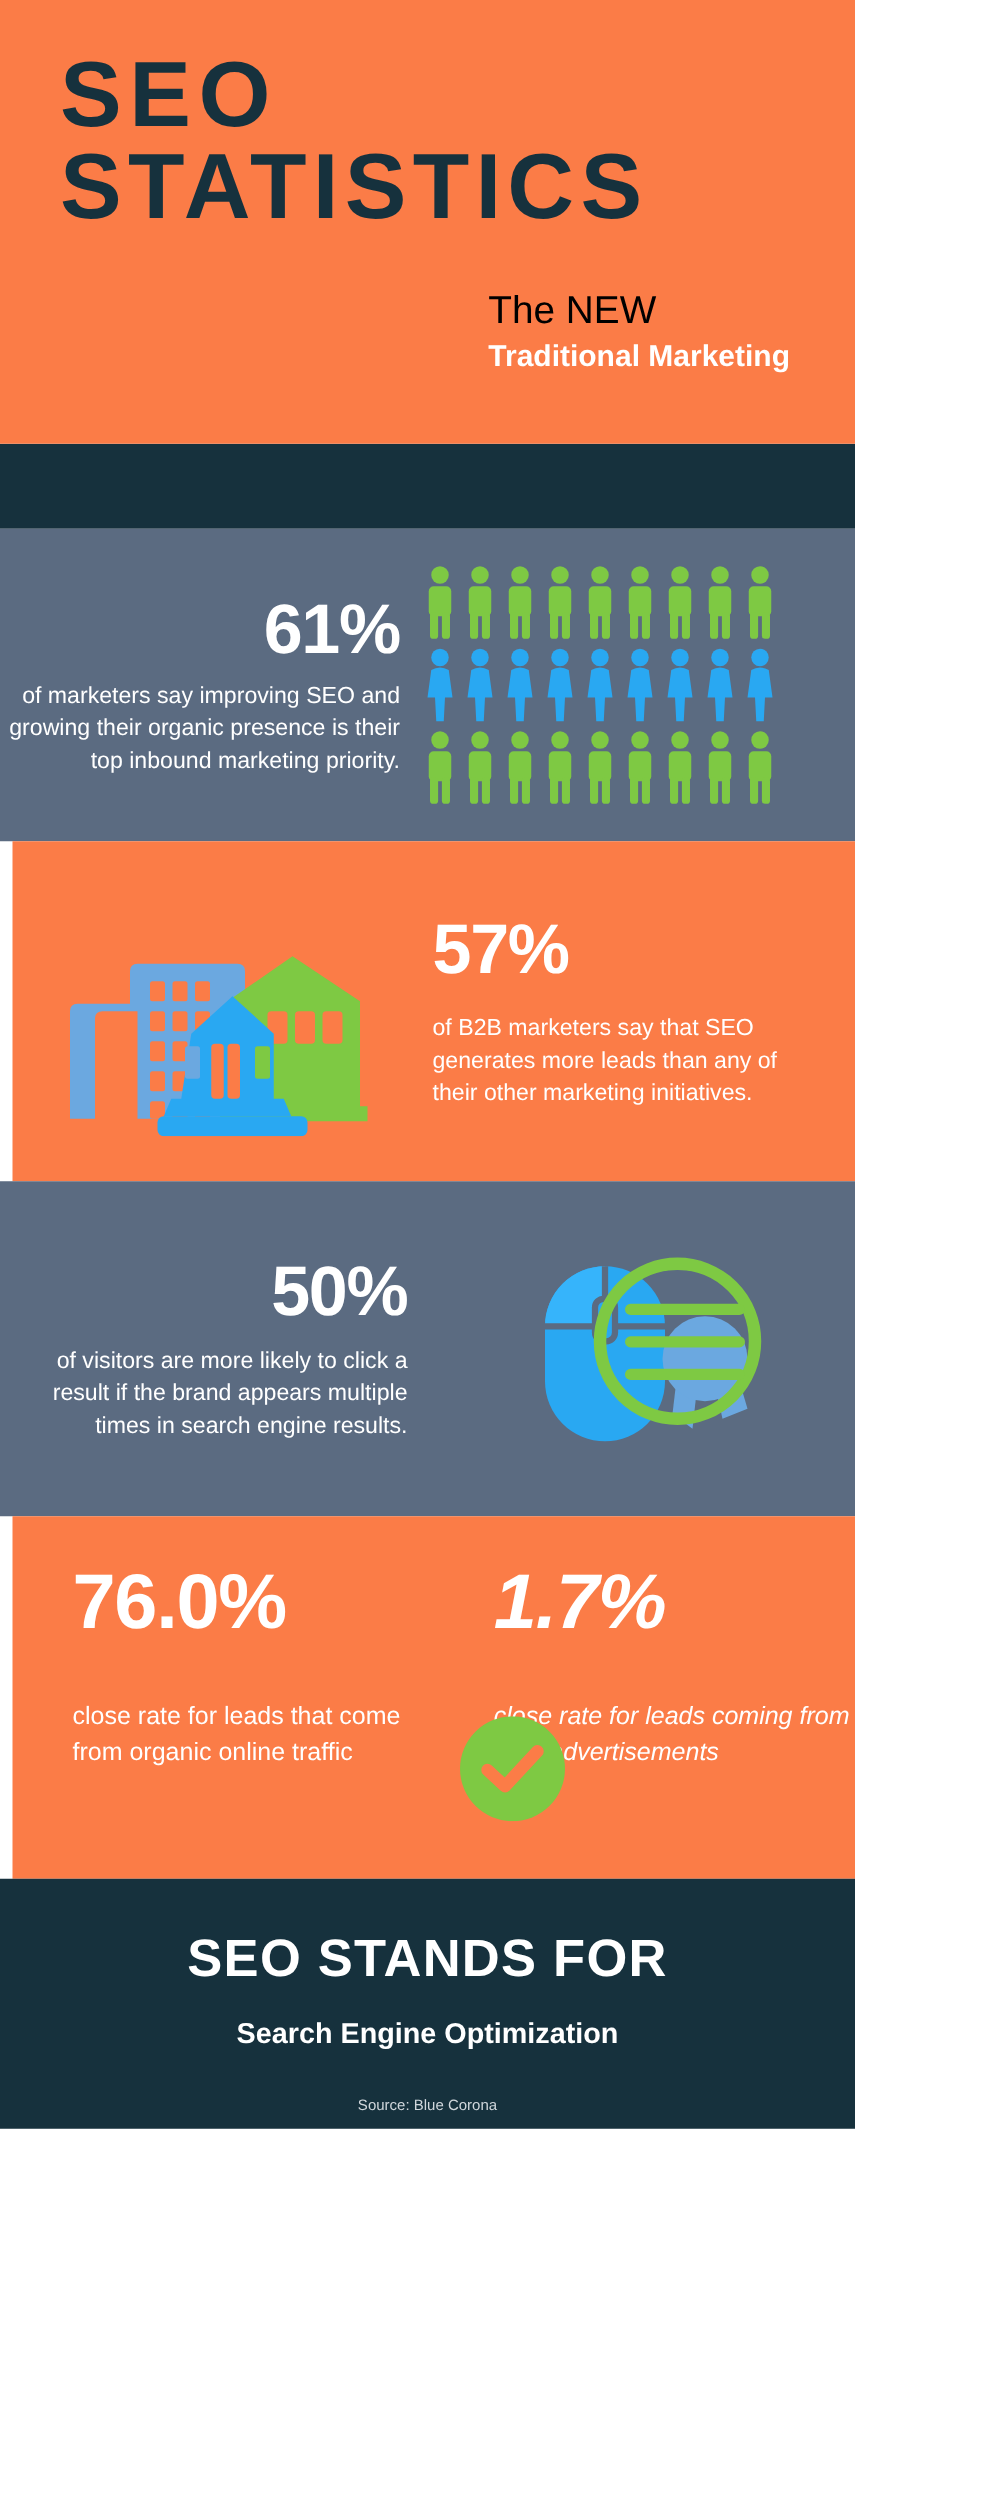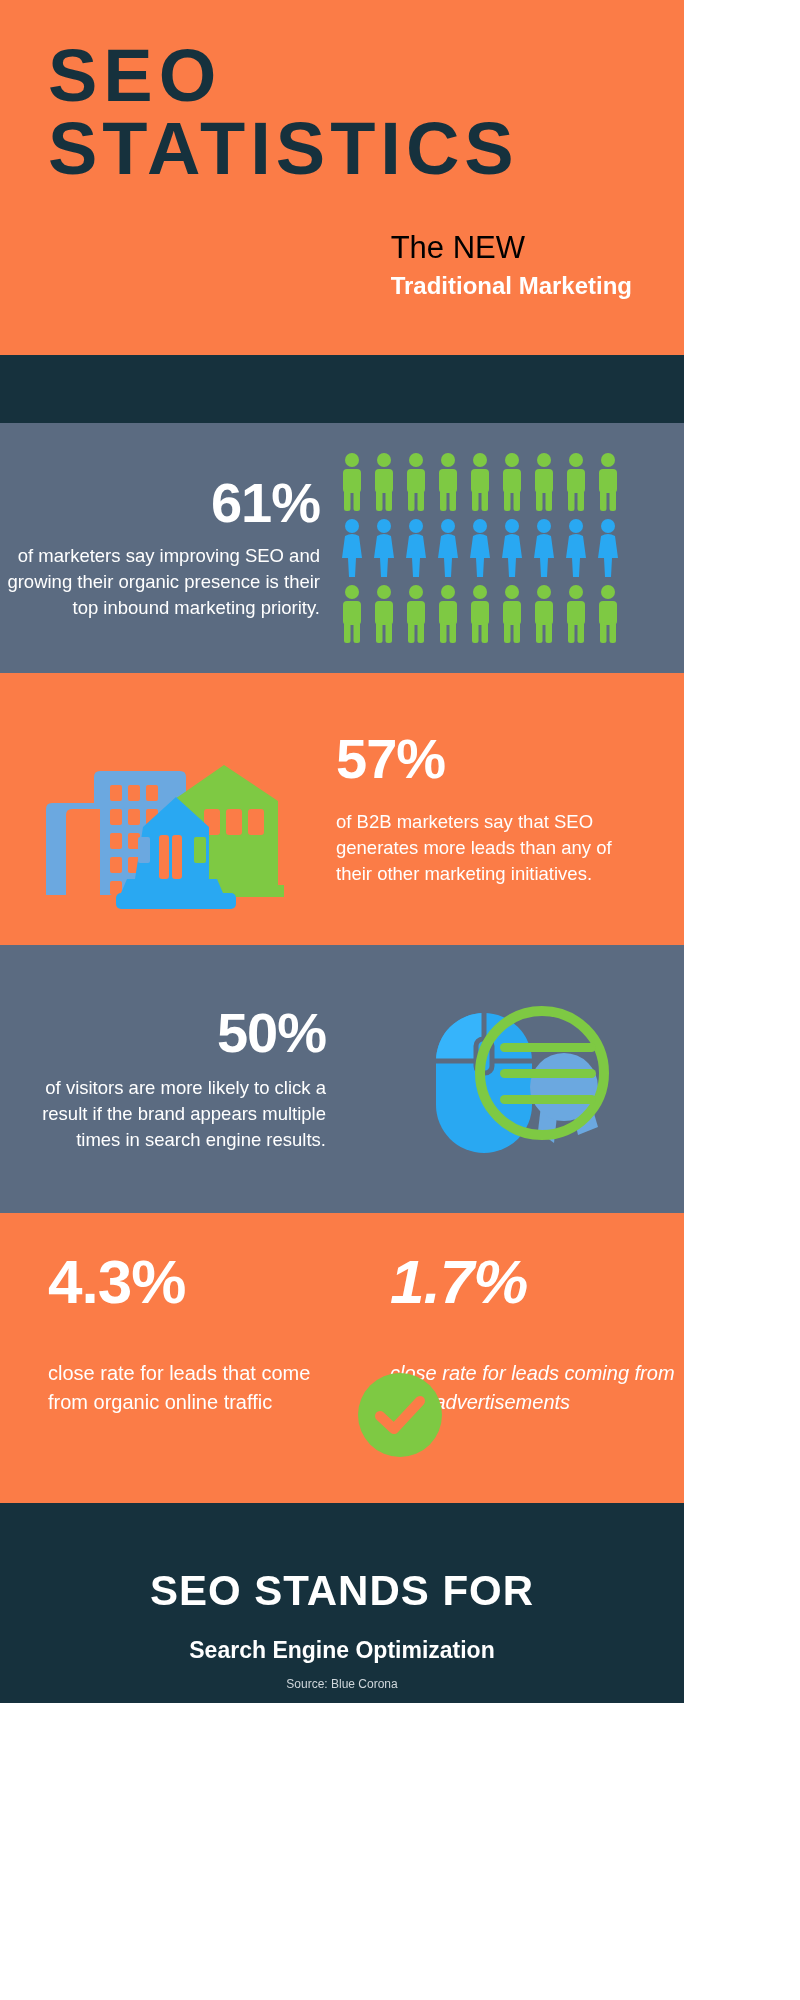--- a/index.html
+++ b/index.html
@@ -26,21 +26,21 @@
   }
   .sub1{color:#000000;font-size:31px;font-weight:normal;line-height:1.15;}
   .sub2{color:#ffffff;font-size:24px;font-weight:bold;line-height:1.3;margin-top:4px;}
 
   
   .navy-band{background:#16313d;height:68px;}
 
   
   .sec{position:relative;box-sizing:border-box;}
   .sec-slate{background:#5b6b81;}
-  .sec-orange{background:#fb7c47;}
+  .sec-orange{background:#fb7c47;margin-left:10px;}
 
   .pct{
     color:#ffffff;font-weight:bold;font-size:56px;line-height:1;
     letter-spacing:-1px;
   }
   .body-txt{
     color:#ffffff;font-size:18.5px;line-height:1.42;font-weight:normal;
   }
 
   
@@ -72,21 +72,21 @@
   .s4-col .pct{font-size:62px;margin-bottom:46px;}
   .s4-col .body-txt{font-size:20px;line-height:1.45;}
   .check-wrap{
     position:absolute;left:358px;top:160px;
   }
 
   
   .footer{background:#16313d;height:200px;position:relative;text-align:center;}
   .foot-title{
     color:#ffffff;font-weight:bold;font-size:42px;letter-spacing:1px;
-    padding-top:64px;
+    padding-top:40px;
   }
   .foot-sub{color:#ffffff;font-size:23px;font-weight:bold;margin-top:22px;}
   .source{
     position:absolute;bottom:12px;left:0;right:0;text-align:center;
     color:#cfd6db;font-size:12px;
   }
 </style>
 </head>
 <body>
 
@@ -333,21 +333,21 @@
         <rect x="108" y="74" width="96" height="9" rx="4.5" fill="#7ec943"></rect>
         <rect x="108" y="100" width="96" height="9" rx="4.5" fill="#7ec943"></rect>
         <rect x="108" y="126" width="96" height="9" rx="4.5" fill="#7ec943"></rect>
       </svg>
     </div>
   </div>
 
   <div class="sec sec-orange s4">
     <div class="s4-inner">
       <div class="s4-col left">
-        <div class="pct">4.3%</div>
+        <div class="pct">76.0%</div>
         <div class="body-txt">close rate for leads that come from organic online traffic</div>
       </div>
       <div class="s4-col right">
         <div class="pct">1.7%</div>
         <div class="body-txt">close rate for leads coming from print advertisements</div>
       </div>
     </div>
     <div class="check-wrap">
       <svg width="84" height="84" viewBox="0 0 84 84">
         <circle cx="42" cy="42" r="42" fill="#7ec943"></circle>

